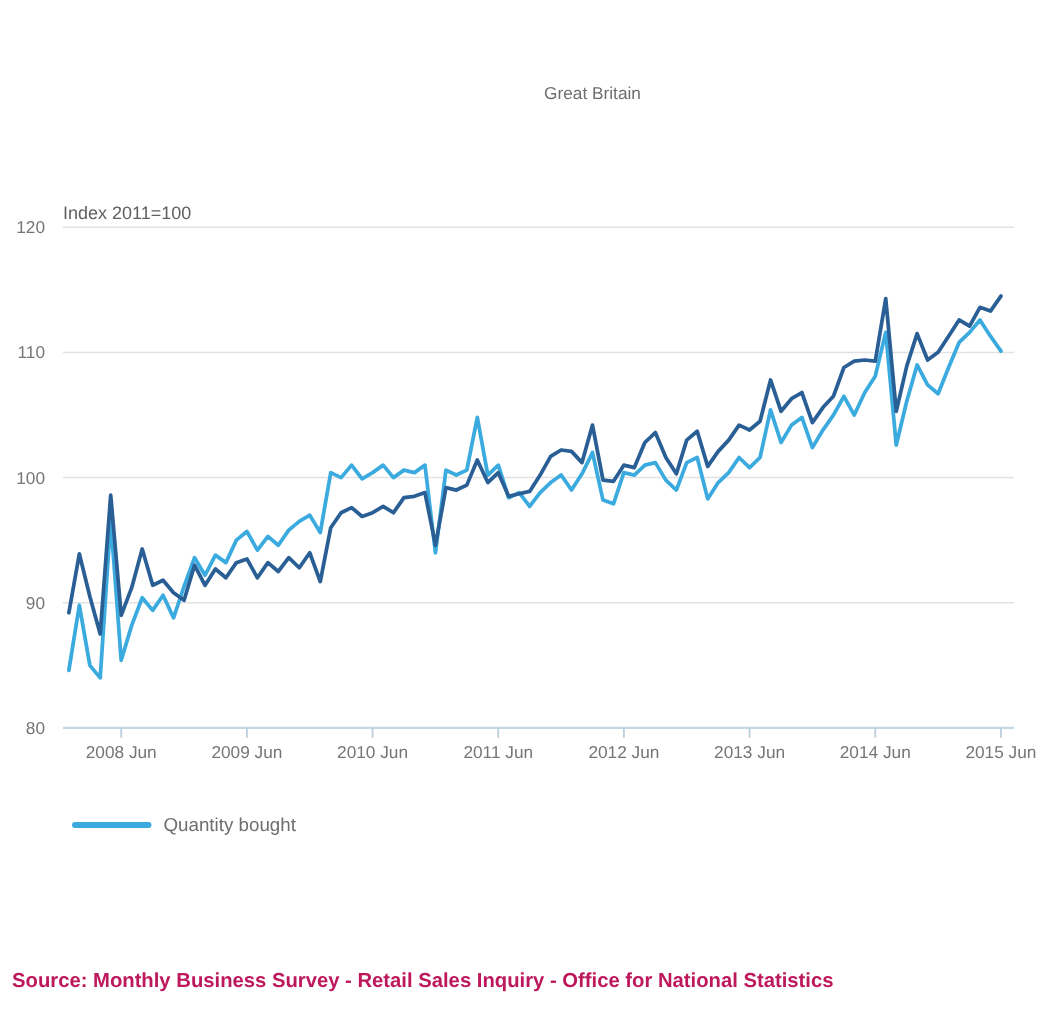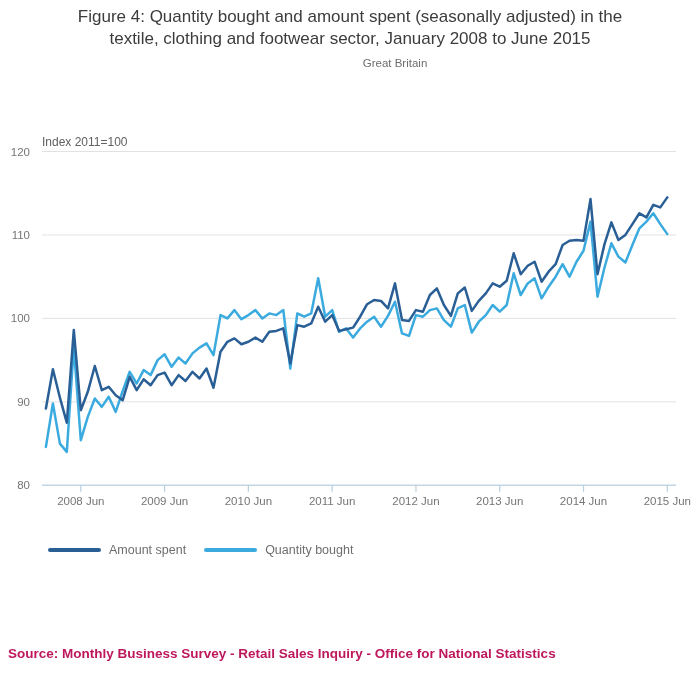--- a/index.html
+++ b/index.html
@@ -18,24 +18,20 @@
           font-size:13.5px;font-weight:bold;color:#be185d;}
   text{font-family:"Liberation Sans",sans-serif;}
   .ytick-label,.xtick-label{font-size:11.5px;fill:#757575;}
   .index-label{font-size:12px;fill:#606060;}
 </style>
 </head>
 <body>
 
 <div class="container">
 
-  <div class="title">
-    <div>Figure 4: Quantity bought and amount spent (seasonally adjusted) in the</div>
-    <div>textile, clothing and footwear sector, January 2008 to June 2015</div>
-  </div>
 
   <div class="subtitle">Great Britain</div>
 
   <svg id="plot" class="plot-svg" width="700" height="575">
     <text class="index-label" x="42" y="146">Index 2011=100</text>
   <text x="30" y="489.3" text-anchor="end" class="ytick-label">80</text>
       <line x1="42" y1="401.85" x2="676" y2="401.85" stroke="#e2e2e2" stroke-width="1"></line>
       <text x="30" y="405.85" text-anchor="end" class="ytick-label">90</text>
       <line x1="42" y1="318.4" x2="676" y2="318.4" stroke="#e2e2e2" stroke-width="1"></line>
       <text x="30" y="322.4" text-anchor="end" class="ytick-label">100</text>
@@ -59,24 +55,20 @@
       <line x1="583.514" y1="485.3" x2="583.514" y2="491.8" stroke="#b9cfdd" stroke-width="1.2"></line>
       <text x="583.514" y="505" text-anchor="middle" class="xtick-label">2014 Jun</text>
       <line x1="667.298" y1="485.3" x2="667.298" y2="491.8" stroke="#b9cfdd" stroke-width="1.2"></line>
       <text x="667.298" y="505" text-anchor="middle" class="xtick-label">2015 Jun</text>
       <polyline points="45.9,446.9 52.9,403.5 59.9,443.6 66.8,451.9 73.8,346.8 80.8,440.2 87.8,416.9 94.8,398.5 101.8,406.9 108.7,396.8 115.7,411.9 122.7,391.0 129.7,371.8 136.7,383.5 143.6,370.1 150.6,375.1 157.6,360.1 164.6,354.3 171.6,366.8 178.6,357.6 185.5,363.5 192.5,353.4 199.5,347.6 206.5,343.4 213.5,355.1 220.5,315.1 227.4,318.4 234.4,310.1 241.4,319.2 248.4,315.1 255.4,310.1 262.3,318.4 269.3,313.4 276.3,315.1 283.3,310.1 290.3,368.5 297.3,313.4 304.2,316.7 311.2,313.4 318.2,278.3 325.2,316.7 332.2,310.1 339.1,331.8 346.1,328.4 353.1,337.6 360.1,328.4 367.1,321.7 374.1,316.7 381.0,326.7 388.0,315.9 395.0,301.7 402.0,333.4 409.0,335.9 415.9,315.1 422.9,316.7 429.9,310.1 436.9,308.4 443.9,320.1 450.9,326.7 457.8,308.4 464.8,305.0 471.8,332.6 478.8,321.7 485.8,315.1 492.7,305.0 499.7,311.7 506.7,305.0 513.7,273.3 520.7,295.0 527.7,283.4 534.6,278.3 541.6,298.4 548.6,286.7 555.6,276.7 562.6,264.2 569.5,276.7 576.5,261.7 583.5,250.8 590.5,221.6 597.5,296.7 604.5,267.5 611.4,243.3 618.4,256.6 625.4,262.5 632.4,245.0 639.4,228.3 646.4,221.6 653.3,213.3 660.3,224.1 667.3,234.1" fill="none" stroke="#3babdf" stroke-width="2.5" stroke-linejoin="round" stroke-linecap="round"></polyline>
       <polyline points="45.9,408.5 52.9,369.3 59.9,397.7 66.8,422.7 73.8,330.1 80.8,410.2 87.8,391.8 94.8,366.0 101.8,390.2 108.7,386.8 115.7,395.2 122.7,400.2 129.7,376.8 136.7,390.2 143.6,379.3 150.6,385.2 157.6,375.1 164.6,372.6 171.6,385.2 178.6,375.1 185.5,381.0 192.5,371.8 199.5,378.5 206.5,368.5 213.5,387.7 220.5,351.8 227.4,341.8 234.4,338.4 241.4,344.3 248.4,341.8 255.4,337.6 262.3,341.8 269.3,331.8 276.3,330.9 283.3,328.4 290.3,363.5 297.3,325.1 304.2,326.7 311.2,323.4 318.2,306.7 325.2,321.7 332.2,315.1 339.1,330.9 346.1,329.2 353.1,327.6 360.1,316.7 367.1,304.2 374.1,300.0 381.0,300.9 388.0,308.4 395.0,283.4 402.0,320.1 409.0,320.9 415.9,310.1 422.9,311.7 429.9,295.0 436.9,288.4 443.9,305.0 450.9,315.9 457.8,293.4 464.8,287.5 471.8,310.9 478.8,300.9 485.8,293.4 492.7,283.4 499.7,286.7 506.7,280.8 513.7,253.3 520.7,274.2 527.7,265.8 534.6,261.7 541.6,281.7 548.6,271.7 555.6,264.2 562.6,245.0 569.5,240.8 576.5,240.0 583.5,240.8 590.5,199.1 597.5,274.2 604.5,244.1 611.4,222.4 618.4,240.0 625.4,234.9 632.4,224.1 639.4,213.3 646.4,217.4 653.3,204.9 660.3,207.4 667.3,197.4" fill="none" stroke="#2a5f96" stroke-width="2.5" stroke-linejoin="round" stroke-linecap="round"></polyline>
     </svg>
 
   <div class="legend">
     <div class="legend-item">
-      <span class="swatch" style="background: rgb(42, 95, 150);"></span>
-      <span class="legend-label">Amount spent</span>
-    </div>
-    <div class="legend-item">
       <span class="swatch" style="background: rgb(59, 171, 223);"></span>
       <span class="legend-label">Quantity bought</span>
     </div>
   </div>
 
   <div class="source">Source: Monthly Business Survey - Retail Sales Inquiry - Office for National Statistics</div>
 
 </div>
 
 </body></html>

